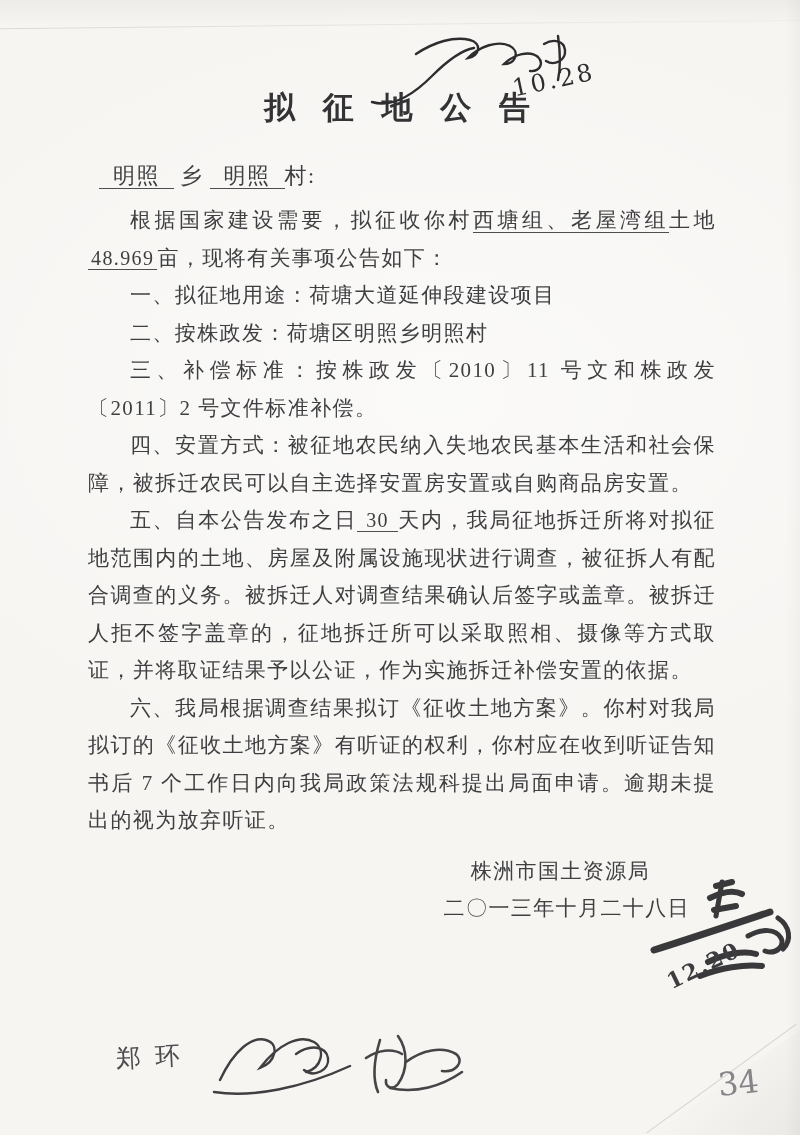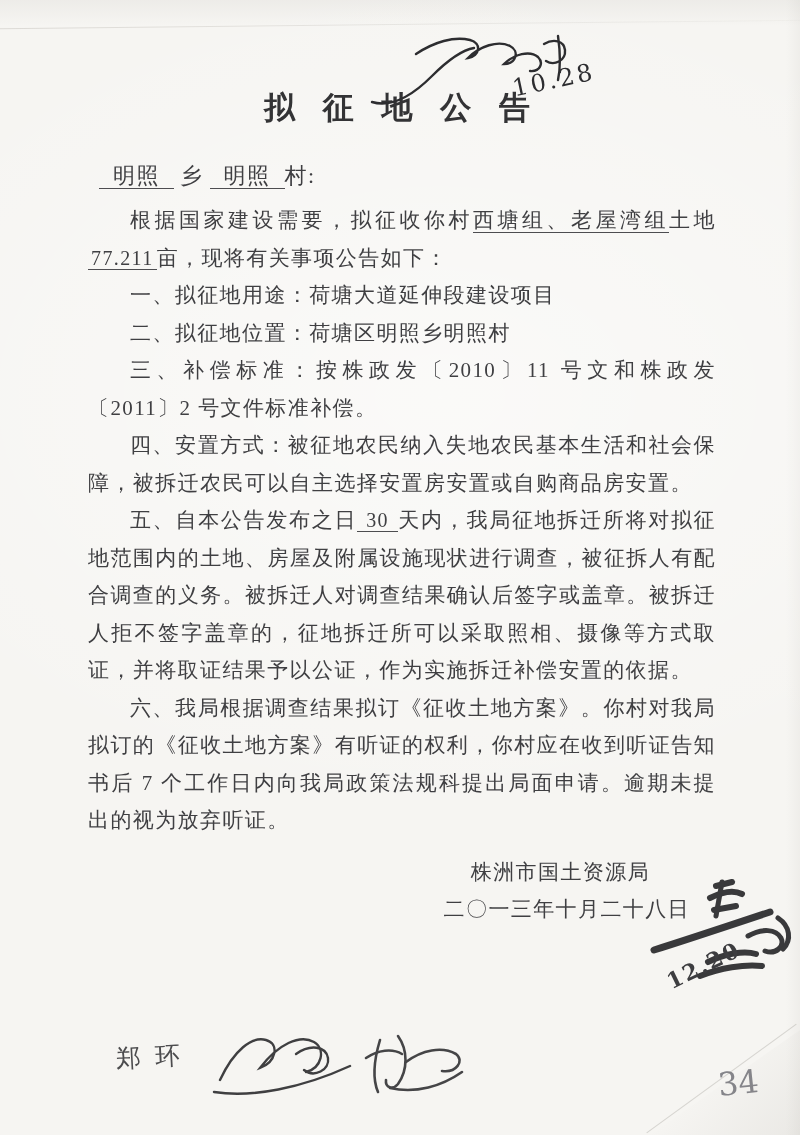--- a/index.html
+++ b/index.html
@@ -23,21 +23,21 @@
   .bodytext{margin-top:8px;}
   .para{
     margin:0;font-size:21px;line-height:37.5px;letter-spacing:1.4px;
     text-align:justify;text-indent:2em;
   }
   .u{border-bottom:1px solid rgba(58,58,62,.9);}
   .u.blank{padding:0 14px;}
   .u.num{padding:0 9px;font-size:20px;}
   .u.figure{padding:0 3px;font-size:20px;}
   .connector{margin:0 6px;}
-  .signoff{margin-top:14px;}
+  .signoff{margin-top:14px;font-family:Liberation Mono, monospace;}
   .signoff p{margin:0;font-size:21px;line-height:37.5px;letter-spacing:1.4px;text-align:right;}
   .signoff .org{margin-right:66px;}
   .signoff .date{margin-right:26px;}
   .hw{position:absolute;pointer-events:none;}
   .hw svg{display:block;overflow:visible;}
   .hw-text{
     position:absolute;font-family:"DejaVu Serif","Liberation Serif",serif;
     white-space:nowrap;pointer-events:none;
   }
   .hw-date-top{left:512px;top:66px;font-size:24px;color:#2d2d30;transform:rotate(-12deg);letter-spacing:3px;}
@@ -65,24 +65,24 @@
 <div class="sheet">
 
   <div class="crease-top"></div>
 
   <div class="doc">
     <h1 class="title">拟 征 地 公 告</h1>
 
     <p class="salutation"><span class="u blank">明照</span><span class="connector">乡</span><span class="u blank">明照</span><span>村:</span></p>
 
     <div class="bodytext">
-      <p class="para"><span>根据国家建设需要，拟征收你村</span><span class="u">西塘组、老屋湾组</span><span>土地</span><span class="u figure">77.211</span><span>亩，现将有关事项公告如下：</span></p>
+      <p class="para"><span>根据国家建设需要，拟征收你村</span><span class="u">西塘组、老屋湾组</span><span>土地</span><span class="u figure">48.969</span><span>亩，现将有关事项公告如下：</span></p>
 
       <p class="para">一、拟征地用途：荷塘大道延伸段建设项目</p>
-      <p class="para">二、拟征地位置：荷塘区明照乡明照村</p>
+      <p class="para">二、按株政发：荷塘区明照乡明照村</p>
       <p class="para">三、补偿标准：按株政发〔2010〕11 号文和株政发〔2011〕2 号文件标准补偿。</p>
       <p class="para">四、安置方式：被征地农民纳入失地农民基本生活和社会保障，被拆迁农民可以自主选择安置房安置或自购商品房安置。</p>
 
       <p class="para"><span>五、自本公告发布之日</span><span class="u num">30</span><span>天内，我局征地拆迁所将对拟征地范围内的土地、房屋及附属设施现状进行调查，被征拆人有配合调查的义务。被拆迁人对调查结果确认后签字或盖章。被拆迁人拒不签字盖章的，征地拆迁所可以采取照相、摄像等方式取证，并将取证结果予以公证，作为实施拆迁补偿安置的依据。</span></p>
 
       <p class="para">六、我局根据调查结果拟订《征收土地方案》。你村对我局拟订的《征收土地方案》有听证的权利，你村应在收到听证告知书后 7 个工作日内向我局政策法规科提出局面申请。逾期未提出的视为放弃听证。</p>
     </div>
 
     <div class="signoff">
       <p class="org">株洲市国土资源局</p>

